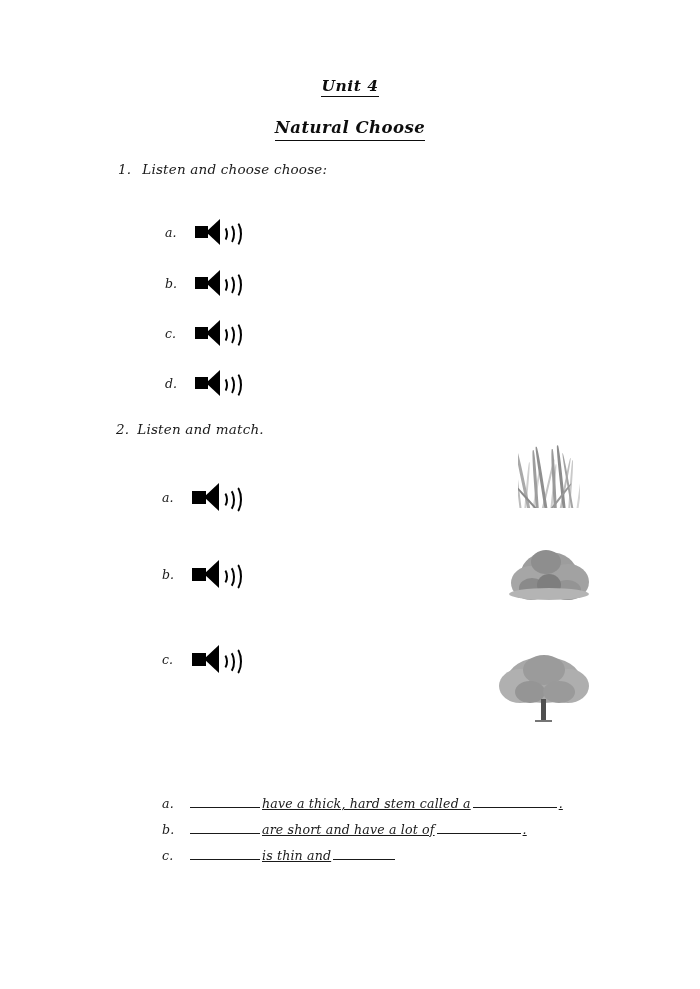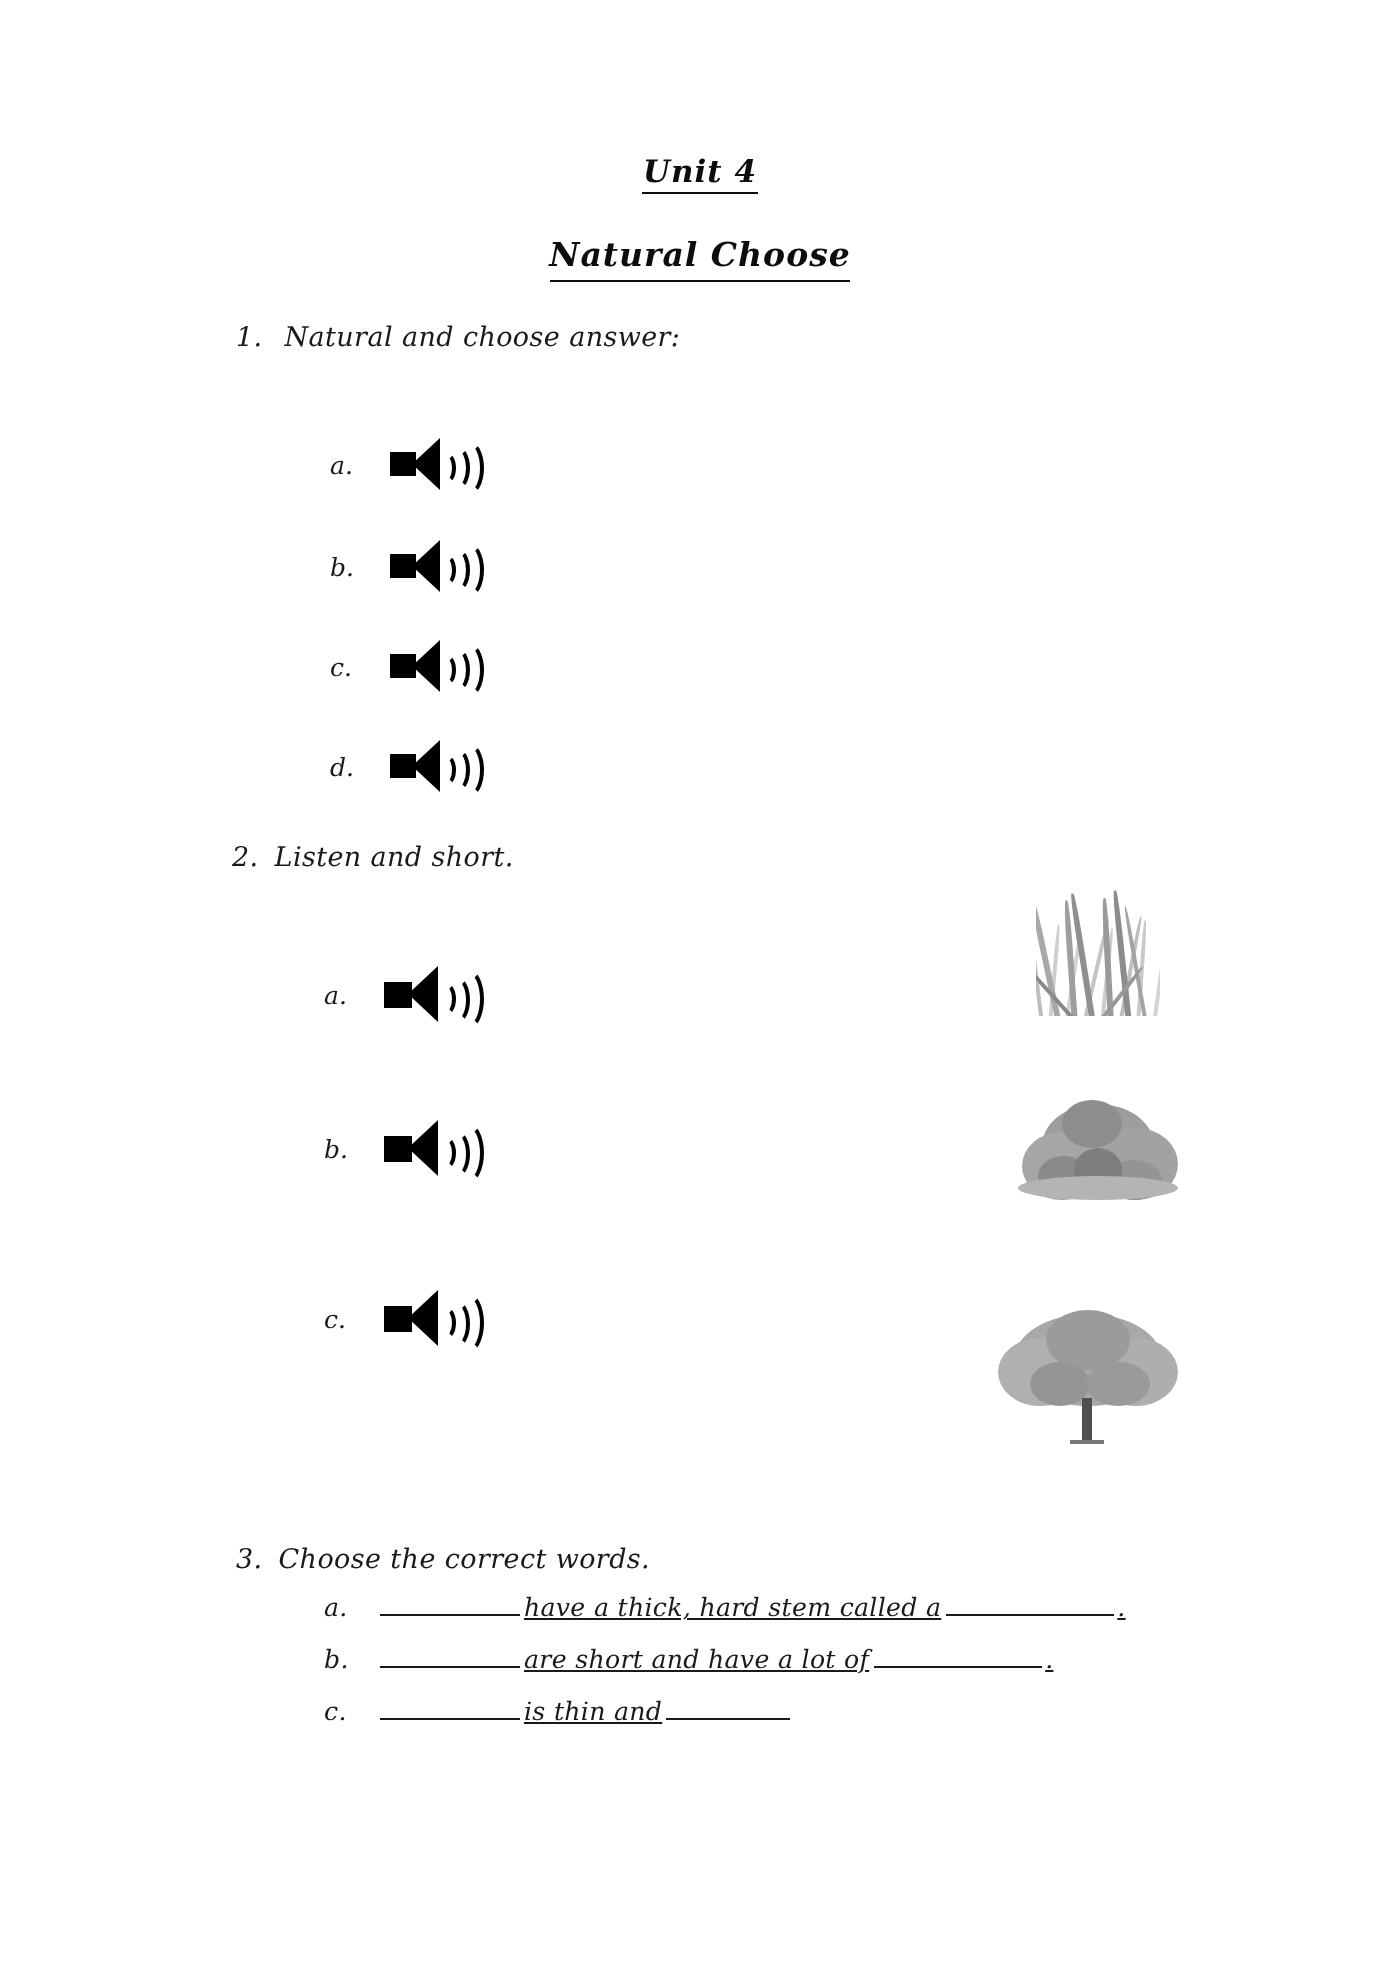--- a/index.html
+++ b/index.html
@@ -174,21 +174,21 @@
 
 <div class="page">
 
   <div class="title-block">
     <div class="title-main">Unit 4</div>
     <br>
     <div class="title-sub">Natural Choose</div>
   </div>
 
   <div class="q-head q1-head">
-    <span class="q-num">1.</span><span>Natural and choose answer:</span>
+    <span class="q-num">1.</span><span>Listen and choose choose:</span>
   </div>
 
   <div class="audio-row" style="left:165px; top:217px;">
     <span class="item-letter">a.</span>
     <span class="speaker" style="width:44px;height:30px;">
       <span class="spk-body" style="top:9px;width:13px;height:12px;"></span>
       <span class="spk-cone" style="left:11px;top:2px;border-right-width:14px;border-right-color:#000;border-top-width:13px;border-bottom-width:13px;"></span>
       <span class="wave" style="left:23px;top:9px;width:6px;height:12px;border-width:2.2px;"></span>
       <span class="wave" style="left:27px;top:6px;width:9px;height:18px;border-width:2.2px;"></span>
       <span class="wave" style="left:31px;top:3px;width:12px;height:24px;border-width:2.2px;"></span>
@@ -222,21 +222,21 @@
     <span class="speaker" style="width:44px;height:30px;">
       <span class="spk-body" style="top:9px;width:13px;height:12px;"></span>
       <span class="spk-cone" style="left:11px;top:2px;border-right-width:14px;border-right-color:#000;border-top-width:13px;border-bottom-width:13px;"></span>
       <span class="wave" style="left:23px;top:9px;width:6px;height:12px;border-width:2.2px;"></span>
       <span class="wave" style="left:27px;top:6px;width:9px;height:18px;border-width:2.2px;"></span>
       <span class="wave" style="left:31px;top:3px;width:12px;height:24px;border-width:2.2px;"></span>
     </span>
   </div>
 
   <div class="q-head q2-head">
-    <span class="q-num">2.</span><span>Listen and short.</span>
+    <span class="q-num">2.</span><span>Listen and match.</span>
   </div>
 
   <div class="audio-row" style="left:162px; top:481px;">
     <span class="item-letter">a.</span>
     <span class="speaker" style="width:48px;height:33px;">
       <span class="spk-body" style="top:10px;width:14px;height:13px;"></span>
       <span class="spk-cone" style="left:12px;top:2px;border-right-width:15px;border-right-color:#000;border-top-width:14.5px;border-bottom-width:14.5px;"></span>
       <span class="wave" style="left:25px;top:10px;width:7px;height:13px;border-width:2.4px;"></span>
       <span class="wave" style="left:29px;top:6.5px;width:10px;height:20px;border-width:2.4px;"></span>
       <span class="wave" style="left:33px;top:3px;width:13px;height:27px;border-width:2.4px;"></span>
@@ -299,23 +299,20 @@
     <span class="canopy" style="left:10px; top:2px;  width:74px; height:46px; background:#a8a8a8;"></span>
     <span class="canopy" style="left:2px;  top:14px; width:42px; height:34px; background:#b0b0b0;"></span>
     <span class="canopy" style="left:50px; top:14px; width:42px; height:34px; background:#aeaeae;"></span>
     <span class="canopy" style="left:26px; top:0px;  width:42px; height:30px; background:#9b9b9b;"></span>
     <span class="canopy" style="left:18px; top:26px; width:30px; height:22px; background:#959595;"></span>
     <span class="canopy" style="left:46px; top:26px; width:32px; height:22px; background:#9a9a9a;"></span>
     <span class="trunk" style="left:44px; top:44px; width:5px; height:22px; background:#4f4f4f;"></span>
     <span class="trunk" style="left:38px; top:65px; width:17px; height:2px; background:#767676;"></span>
   </div>
 
-  <div class="q-head q3-head">
-    <span class="q-num">3.</span><span>Choose the correct words.</span>
-  </div>
 
   <div class="s3-line" style="left:162px; top:795px;">
     <span class="s3-letter">a.</span><span class="blank blank-md"></span><span>have a thick, hard stem called a</span><span class="blank blank-lg"></span><span>.</span>
   </div>
 
   <div class="s3-line" style="left:162px; top:821px;">
     <span class="s3-letter">b.</span><span class="blank blank-md"></span><span>are short and have a lot of</span><span class="blank blank-lg"></span><span>.</span>
   </div>
 
   <div class="s3-line" style="left:162px; top:847px;">

